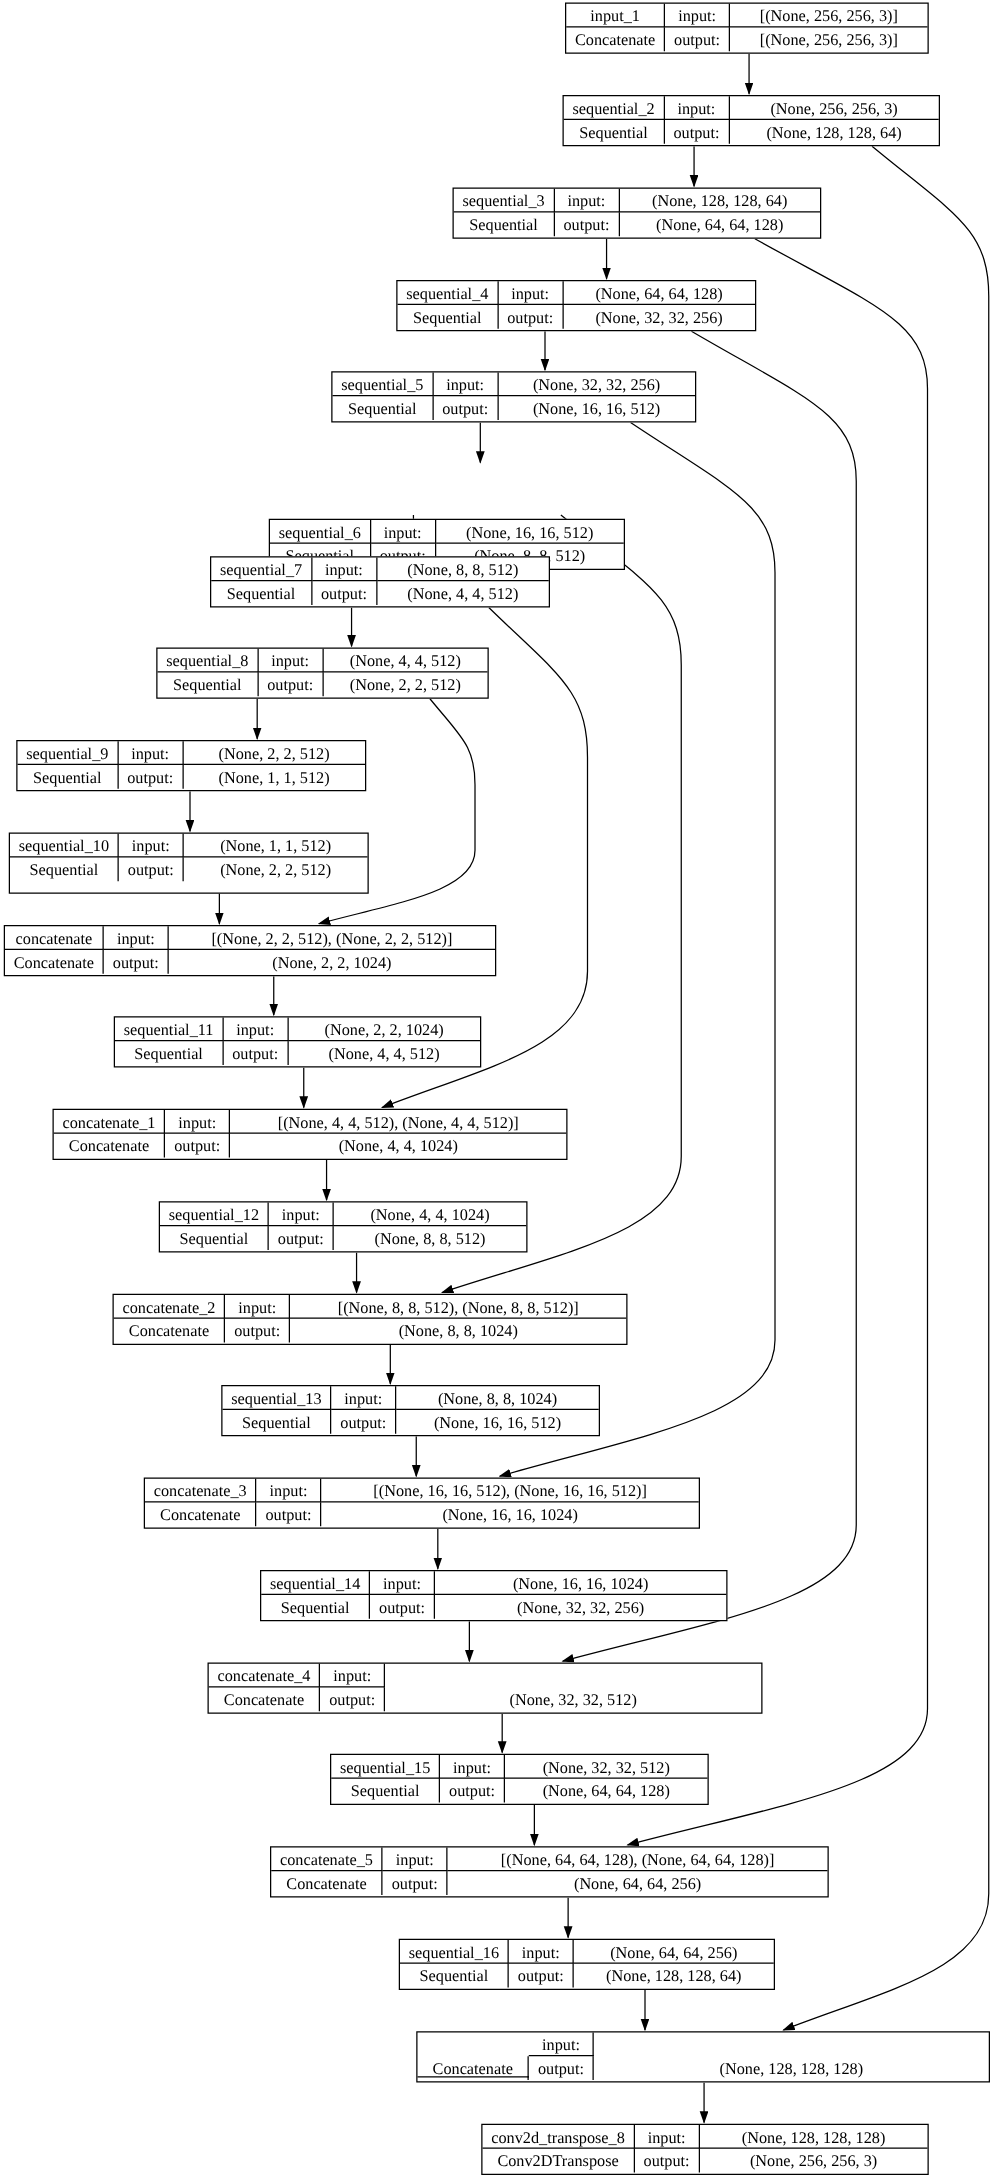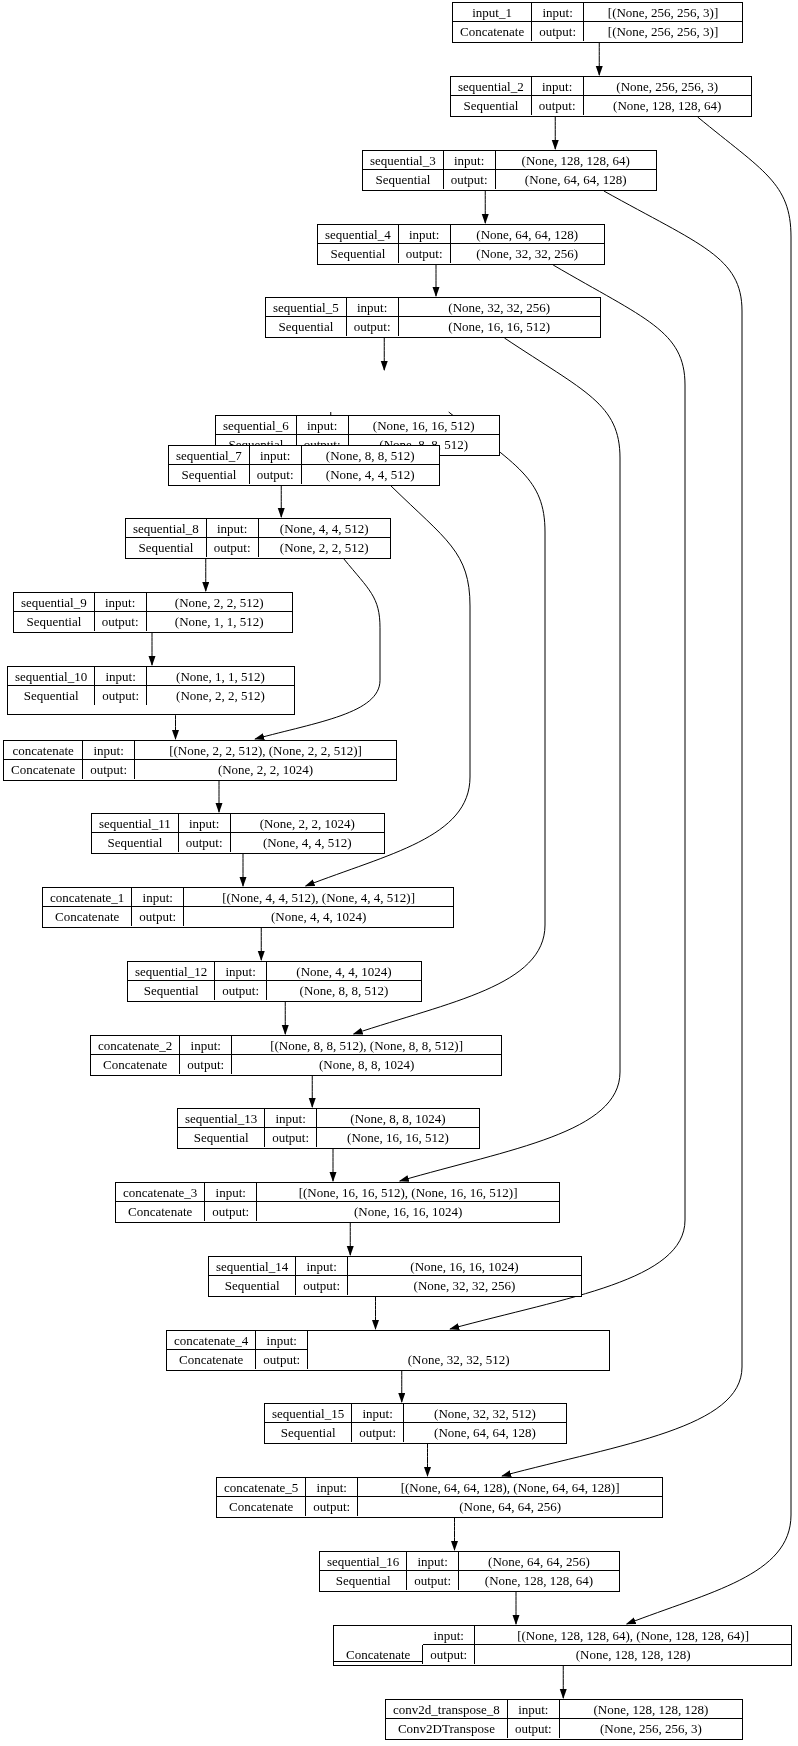--- a/index.html
+++ b/index.html
@@ -98,21 +98,21 @@
         <div class="cell" style="grid-area: 2 / 3;">(None, 64, 64, 128)</div>
       </div>
       <div class="node" style="left: 317px; top: 224px; width: 288px; height: 41px;">
         <div class="cell br bb" style="grid-area: 1 / 1;">sequential_4</div>
         <div class="cell br bb" style="grid-area: 1 / 2;">input:</div>
         <div class="cell bb" style="grid-area: 1 / 3;">(None, 64, 64, 128)</div>
         <div class="cell br" style="grid-area: 2 / 1;">Sequential</div>
         <div class="cell br" style="grid-area: 2 / 2;">output:</div>
         <div class="cell" style="grid-area: 2 / 3;">(None, 32, 32, 256)</div>
       </div>
-      <div class="node" style="left: 265px; top: 297px; width: 336px; height: 41px;">
+      <div class="node" style="left: 265px; top: 297px; width: 292px; height: 41px;">
         <div class="cell br bb" style="grid-area: 1 / 1;">sequential_5</div>
         <div class="cell br bb" style="grid-area: 1 / 2;">input:</div>
         <div class="cell bb" style="grid-area: 1 / 3;">(None, 32, 32, 256)</div>
         <div class="cell br" style="grid-area: 2 / 1;">Sequential</div>
         <div class="cell br" style="grid-area: 2 / 2;">output:</div>
         <div class="cell" style="grid-area: 2 / 3;">(None, 16, 16, 512)</div>
       </div>
       <div class="node" style="left: 215px; top: 371px; width: 285px; height: 41px; margin-top: 44px;">
         <div class="cell br bb" style="grid-area: 1 / 1;">sequential_6</div>
         <div class="cell br bb" style="grid-area: 1 / 2;">input:</div>
@@ -244,21 +244,20 @@
         <div class="cell br bb" style="grid-area: 1 / 1;">sequential_16</div>
         <div class="cell br bb" style="grid-area: 1 / 2;">input:</div>
         <div class="cell bb" style="grid-area: 1 / 3;">(None, 64, 64, 256)</div>
         <div class="cell br" style="grid-area: 2 / 1;">Sequential</div>
         <div class="cell br" style="grid-area: 2 / 2;">output:</div>
         <div class="cell" style="grid-area: 2 / 3;">(None, 128, 128, 64)</div>
       </div>
       <div class="node" style="left: 333px; top: 1625px; width: 459px; height: 41px;">
         <div class="cell br bb" style="grid-area: 1 / 1; margin-top: 35px;">concatenate_6</div>
         <div class="cell br bb" style="grid-area: 1 / 2;">input:</div>
-        <div class="cell bb" style="grid-area: 1 / 3;">[(None, 128, 128, 64), (None, 128, 128, 64)]</div>
         <div class="cell br" style="grid-area: 2 / 1;">Concatenate</div>
         <div class="cell br" style="grid-area: 2 / 2;">output:</div>
         <div class="cell" style="grid-area: 2 / 3;">(None, 128, 128, 128)</div>
       </div>
       <div class="node" style="left: 385px; top: 1699px; width: 358px; height: 41px;">
         <div class="cell br bb" style="grid-area: 1 / 1;">conv2d_transpose_8</div>
         <div class="cell br bb" style="grid-area: 1 / 2;">input:</div>
         <div class="cell bb" style="grid-area: 1 / 3;">(None, 128, 128, 128)</div>
         <div class="cell br" style="grid-area: 2 / 1;">Conv2DTranspose</div>
         <div class="cell br" style="grid-area: 2 / 2;">output:</div>

